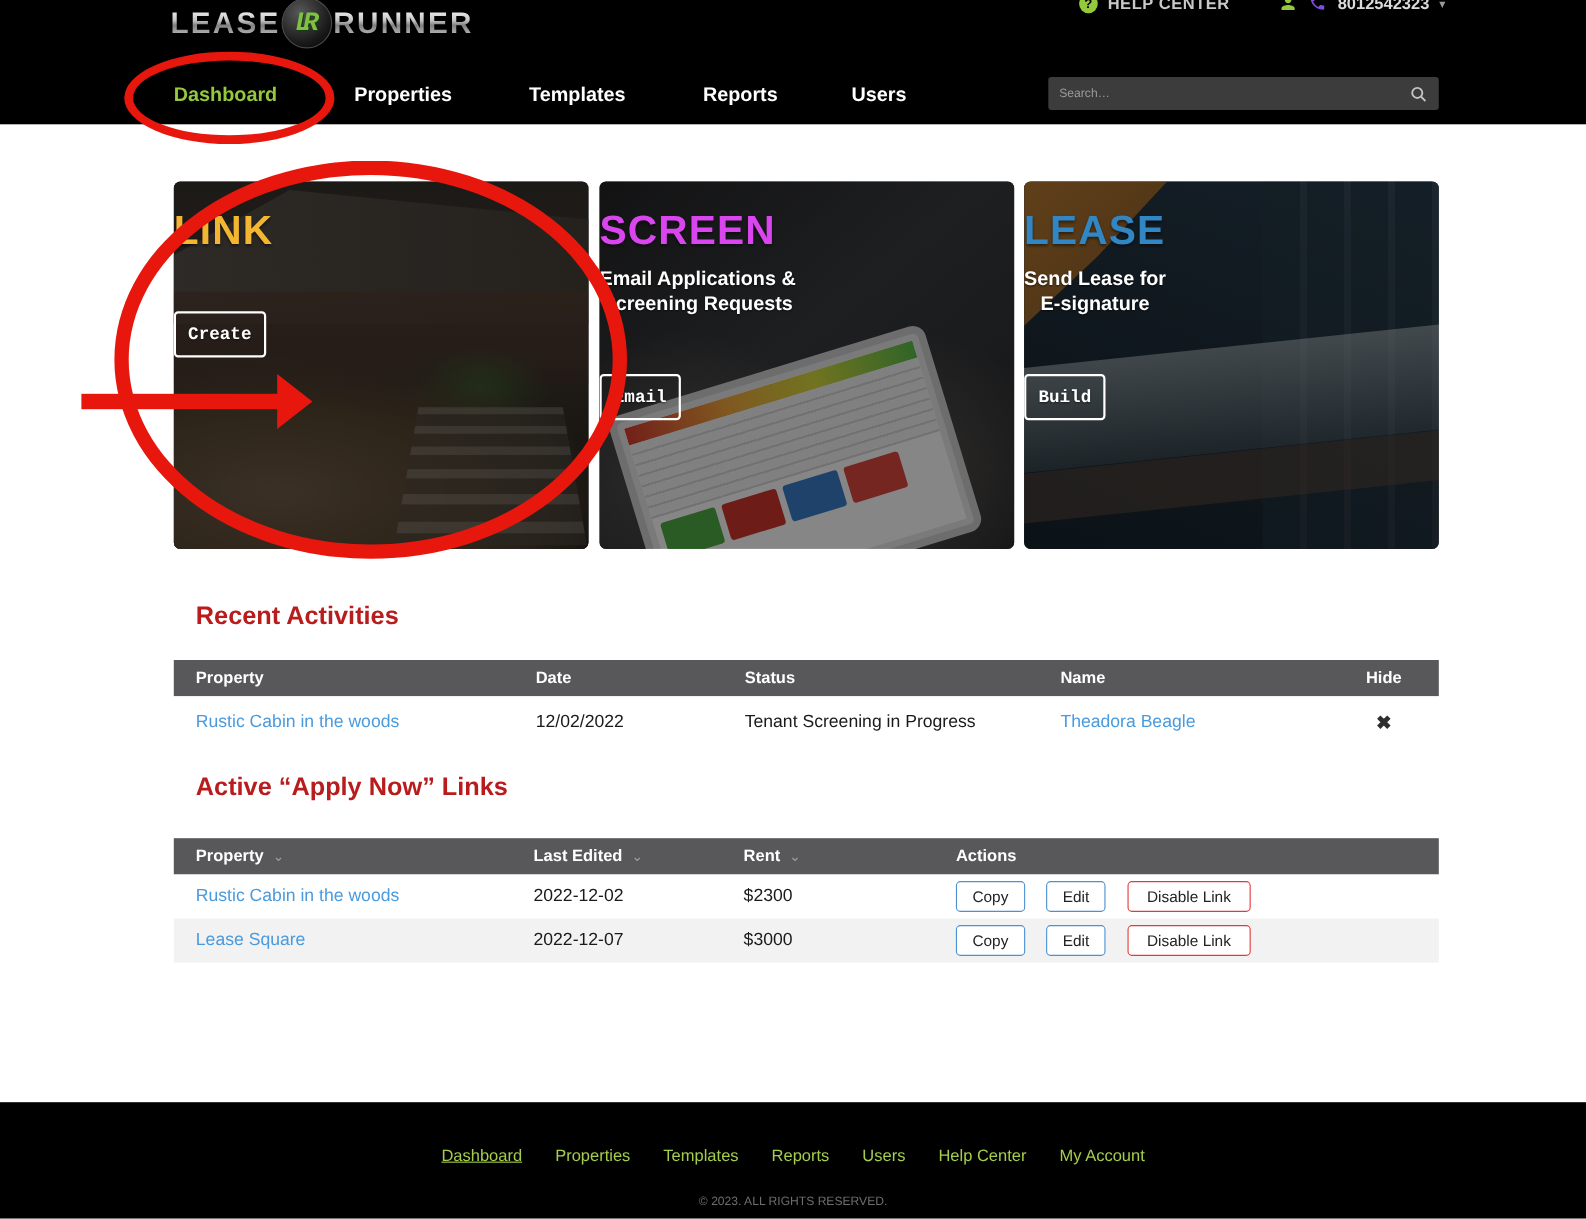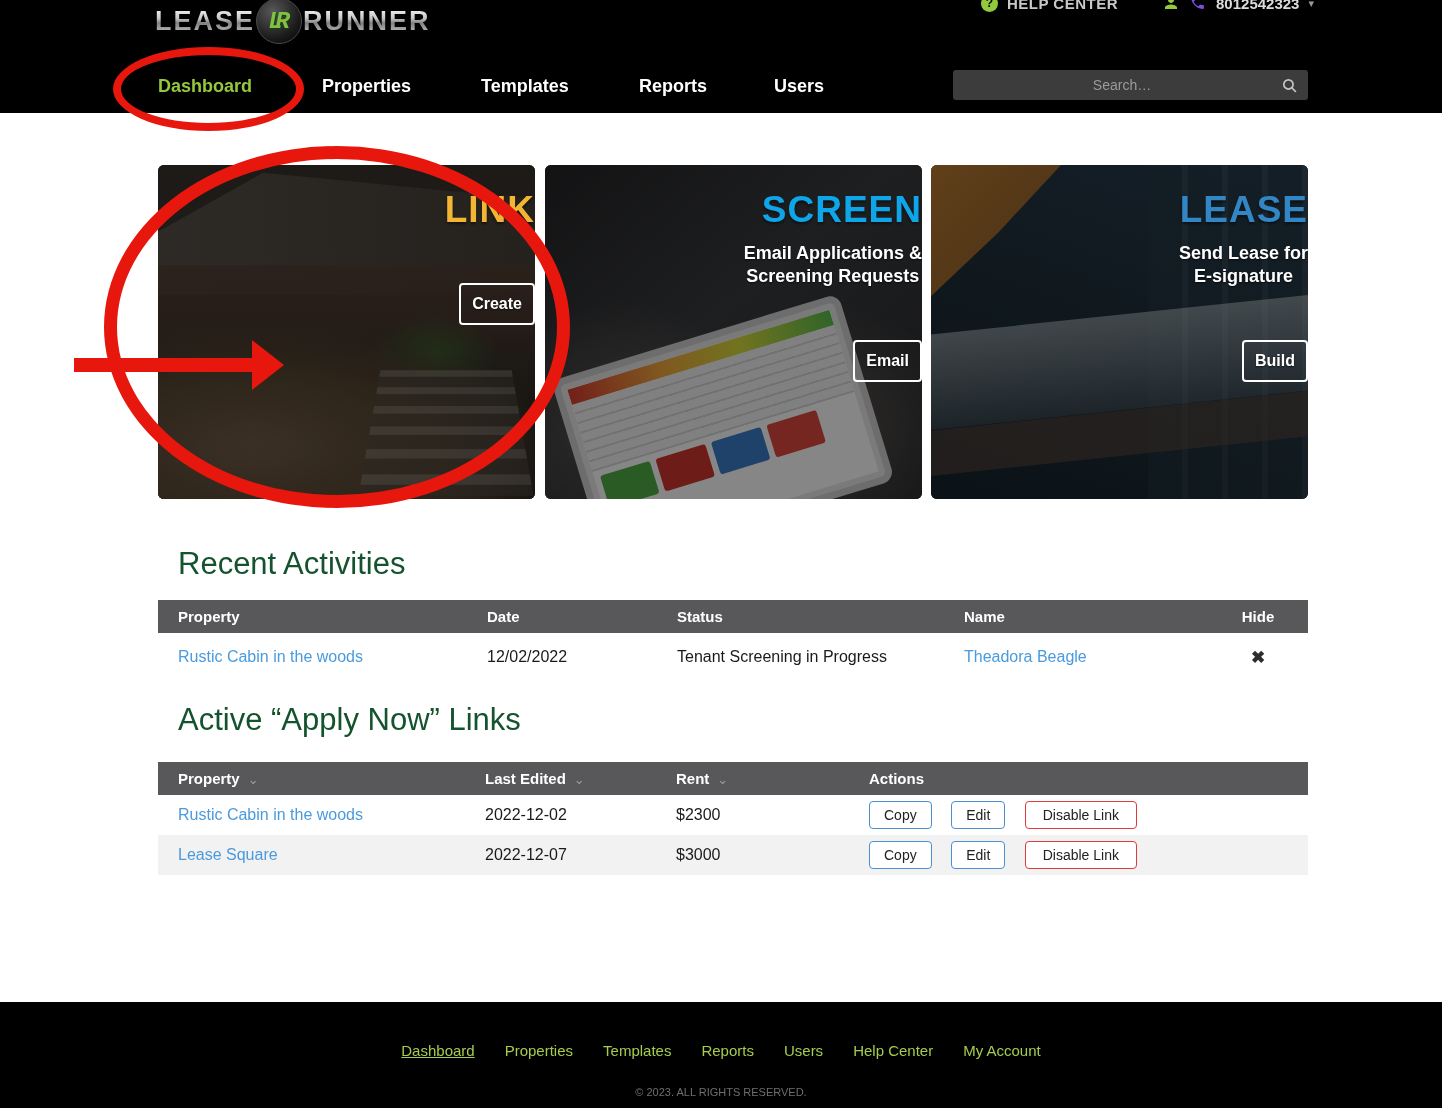--- a/index.html
+++ b/index.html
@@ -29,43 +29,43 @@
 
   .nav-item { position:absolute; top:76px; font-size:18px; font-weight:bold; color:#fff; cursor:pointer; }
   .nav-dashboard  { left:158px; color:#94c83d; }
   .nav-properties { left:322px; }
   .nav-templates  { left:481px; }
   .nav-reports    { left:639px; }
   .nav-users      { left:774px; }
 
   .search { position:absolute; left:953px; top:70px; width:355px; height:30px; background:#3c3c3c;
             border-radius:3px; display:flex; align-items:center; padding:0 10px; }
-  .search input { flex:1; background:transparent; border:none; outline:none; color:#cfcfcf; font-size:14px;
-                  font-family:"Liberation Sans", sans-serif;text-align:center; }
+  .search input { flex:1; background:transparent; border:none; outline:none; color:#cfcfcf; font-size:11px;
+                  font-family:"Liberation Sans", sans-serif; }
   .search input::placeholder { color:#9b9b9b; }
 
   
   .card { position:absolute; top:165px; width:377px; height:334px; border-radius:6px; overflow:hidden; background:#222; }
   .card-link   { left:158px; }
   .card-screen { left:545px; }
   .card-lease  { left:931px; }
   .card-art { position:absolute; inset:0; z-index:1; }
   .card-overlay { position:absolute; inset:0; background:rgba(0,0,0,.45); z-index:2; }
-  .card-content { position:absolute; inset:0; display:flex; flex-direction:column; align-items:flex-end;
+  .card-content { position:absolute; inset:0; display:flex; flex-direction:column; align-items:flex-start;
                   text-align:center; z-index:3; }
   .card-title { margin-top:24px; font-size:37px; font-weight:bold; letter-spacing:1px;
                 text-shadow:0 2px 3px rgba(0,0,0,.5); }
   .t-link   { color:#f2b632; }
-  .t-screen { color:#0ea5e9; }
+  .t-screen { color:#d946ef; }
   .t-lease  { color:#3186c3; }
   .card-sub { margin-top:11px; font-size:18px; font-weight:bold; color:#fff; line-height:23px;
               text-shadow:0 1px 2px rgba(0,0,0,.7); }
   .card-btn { margin-top:52px; background:transparent; border:2px solid #fff; border-radius:4px; color:#fff;
               font-weight:bold; font-size:16px; padding:10px 11px; cursor:pointer;
-              font-family:Liberation Sans, sans-serif; text-shadow:0 1px 2px rgba(0,0,0,.6); }
+              font-family:Liberation Mono, monospace; text-shadow:0 1px 2px rgba(0,0,0,.6); }
 
   
   .link-base  { position:absolute; inset:0; background:linear-gradient(180deg,#34302b 0%,#3e372f 45%,#332f27 100%); }
   .link-roof  { position:absolute; top:0; left:-20px; right:-20px; height:130px; opacity:.85;
                 background:linear-gradient(100deg,#5a534c,#443e37);
                 clip-path:polygon(0 60%,30% 6%,100% 28%,100% 100%,0 100%); }
   .link-wall  { position:absolute; top:100px; left:0; right:0; height:85px; opacity:.75;
                 background:linear-gradient(180deg,#523c31,#41312a); }
   .link-rocks { position:absolute; bottom:0; left:0; width:100%; height:175px;
                 background:radial-gradient(ellipse at 25% 70%,#6b5844 0%,#51412f 45%,rgba(0,0,0,0) 75%),
@@ -109,21 +109,21 @@
   .ellipse-nav { position:absolute; left:113px; top:47px; width:191px; height:84px;
                  border:8px solid #e8170d; border-radius:50%; z-index:40; }
   .ellipse-card { position:absolute; left:104px; top:146px; width:466px; height:362px;
                   border:13px solid #e8170d; border-radius:50%; z-index:40; }
   .arrow-shaft { position:absolute; left:74px; top:358px; width:180px; height:14px; background:#e8170d; z-index:41; }
   .arrow-head { position:absolute; left:252px; top:340px; width:0; height:0; z-index:41;
                 border-top:25px solid transparent; border-bottom:25px solid transparent;
                 border-left:32px solid #e8170d; }
 
   
-  .h-green { position:absolute; left:178px; color:#14532d; font-size:31px; font-weight:normal; }
+  .h-green { position:absolute; left:178px; color:#b91c1c; font-size:23px; font-weight:bold; }
   .h-recent { top:546px; }
   .h-active { top:702px; }
 
   .table { position:absolute; left:158px; width:1150px; font-size:16px; }
   .t-recent { top:600px; }
   .t-active { top:762px; }
   .thead { display:flex; align-items:center; background:#58585a; height:33px; color:#fff;
            font-weight:bold; font-size:15px; }
   .trow { display:flex; align-items:center; background:#fff; color:#1a1a1a; }
   .t-recent .trow { height:48px; }

